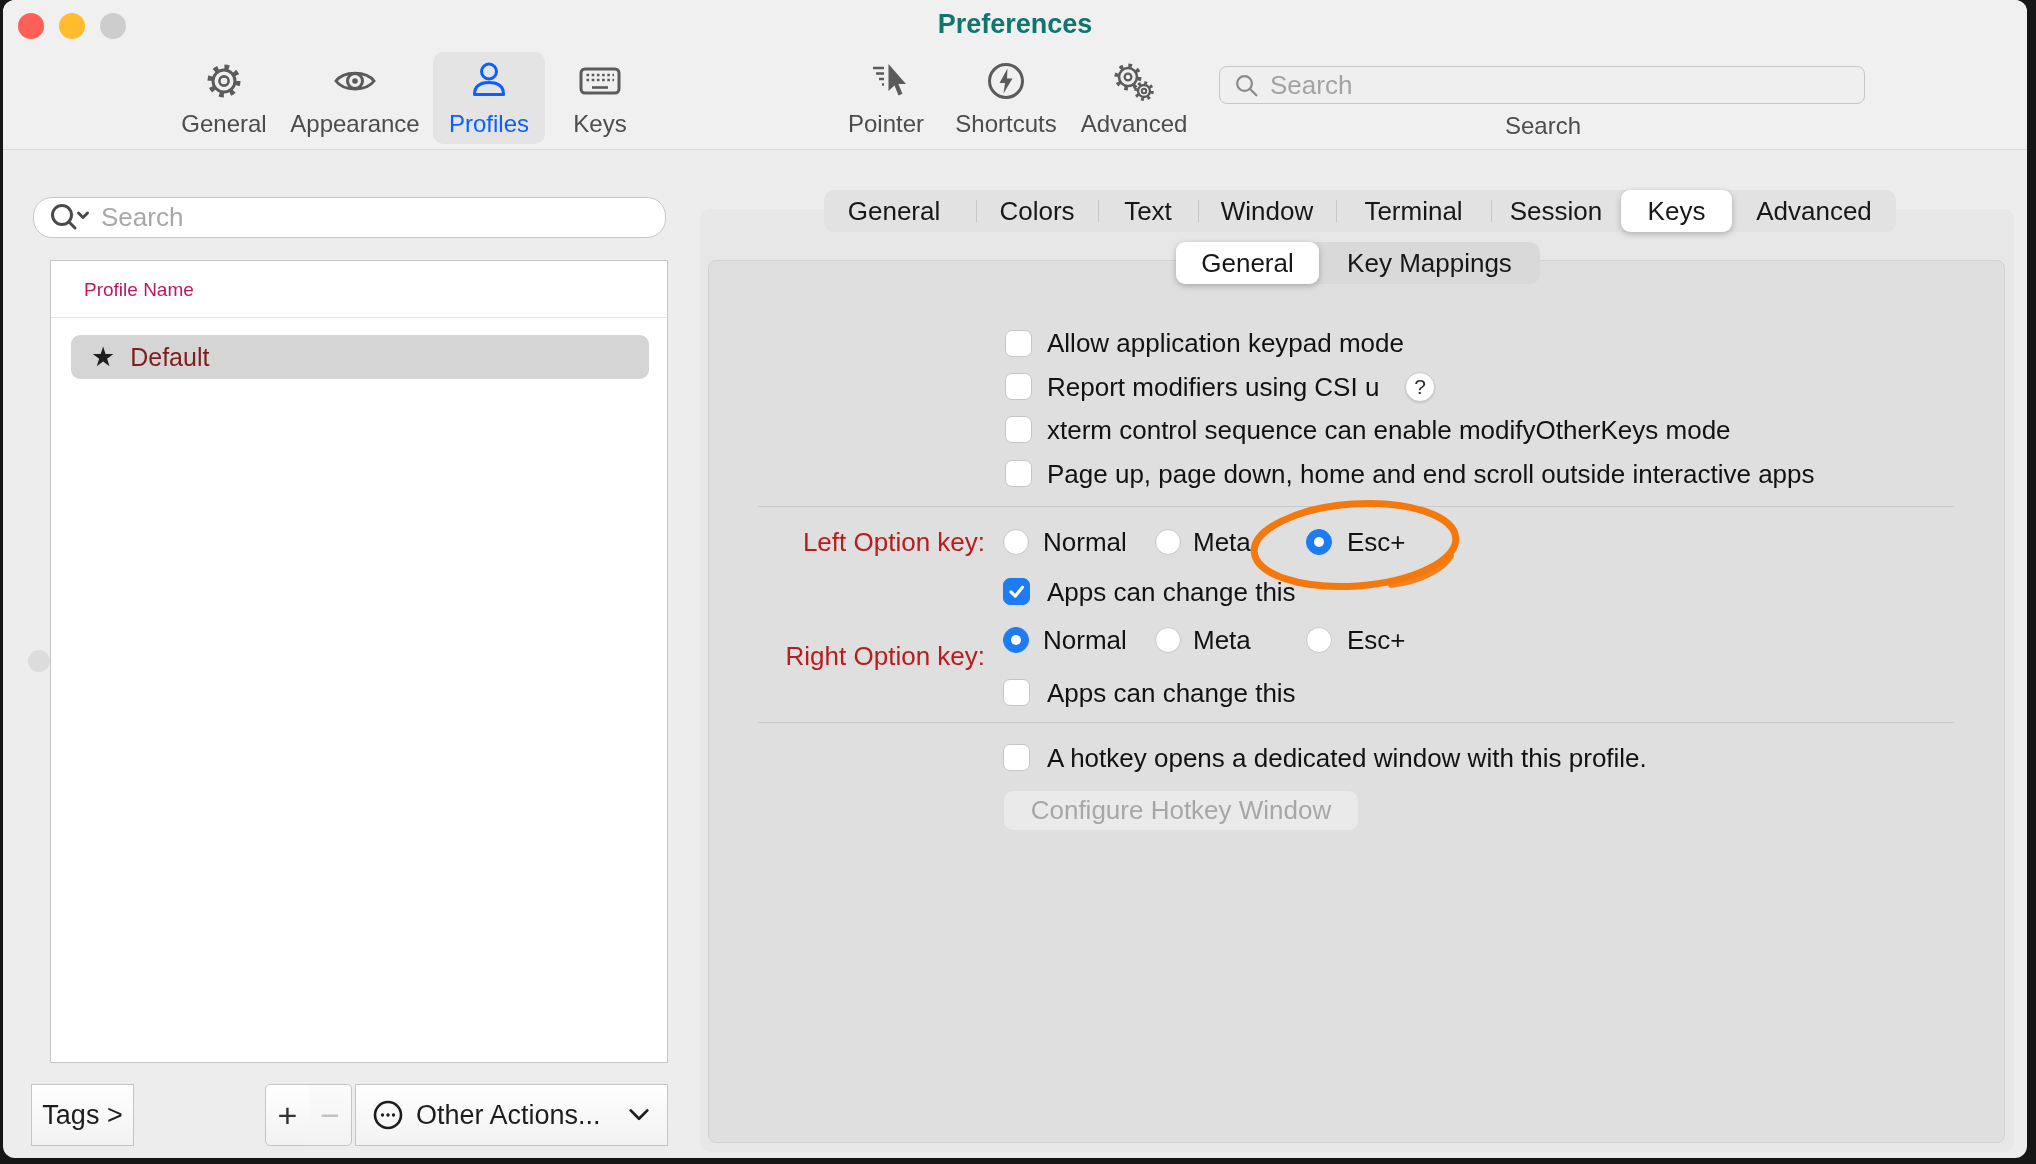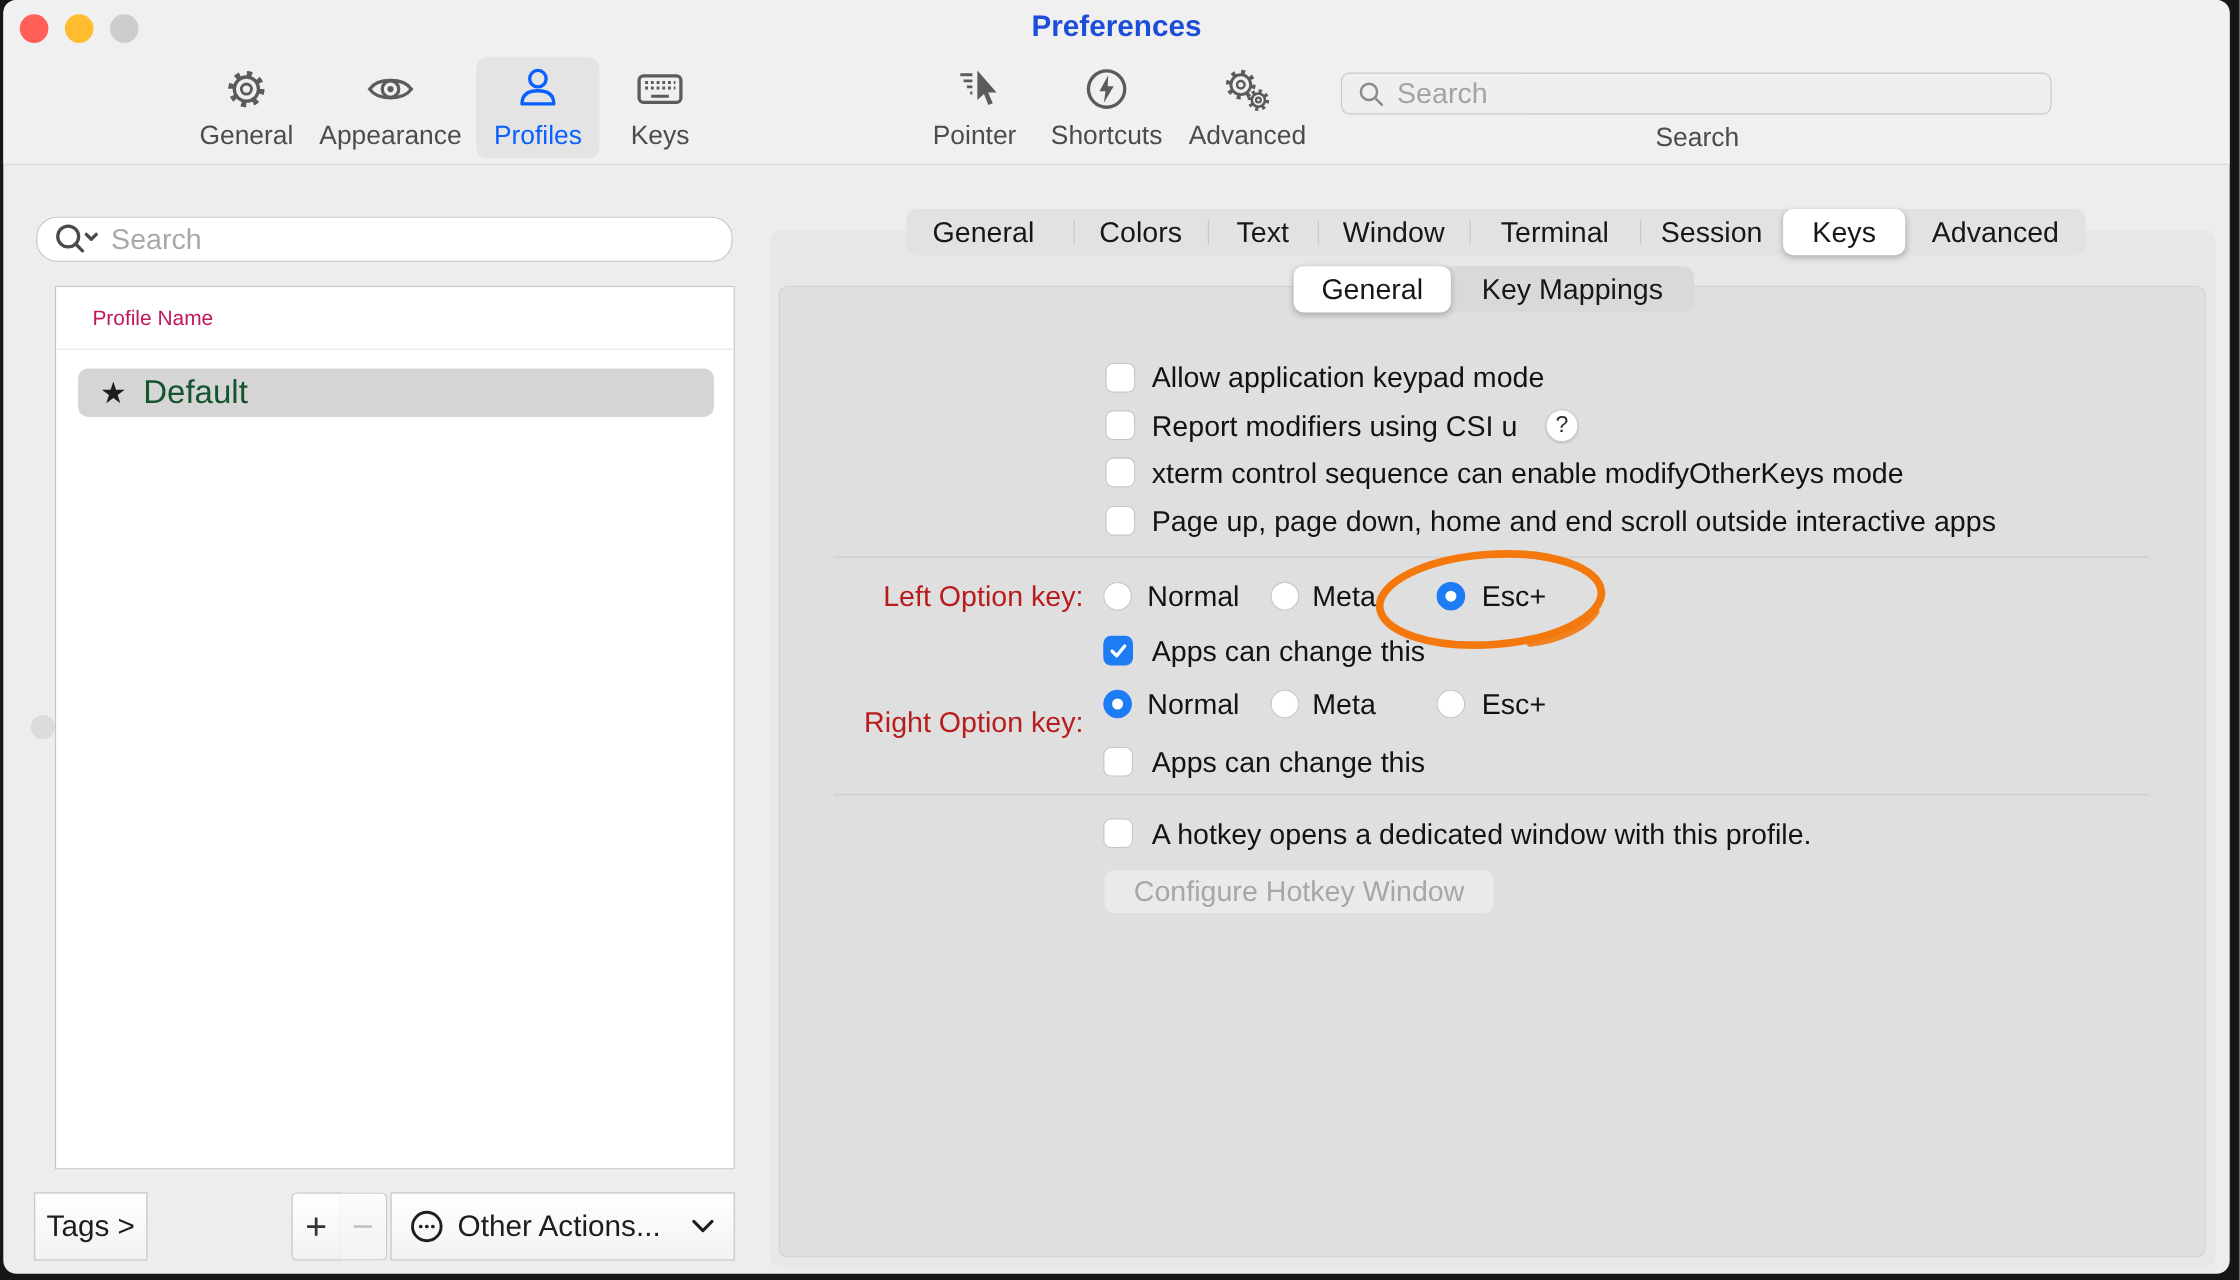--- a/index.html
+++ b/index.html
@@ -19,21 +19,21 @@
     position:absolute; left:0; top:0; right:0; height:150px;
     background:#F0F0F0; border-bottom:1px solid #D8D8D8;
   }
   .traffic { position:absolute; left:15px; top:13px; display:flex; gap:15px; }
   .light { width:26px; height:26px; border-radius:50%; }
   .light.red    { background:#FF5F57; }
   .light.yellow { background:#FEBC2E; }
   .light.gray   { background:#CDCDCD; }
   .win-title {
     position:absolute; left:0; right:0; top:9px; text-align:center;
-    font-size:27px; font-weight:bold; color:#1d4ed8;
+    font-size:27px; font-weight:bold; color:#0f766e;
   }
   .titem {
     position:absolute; top:52px; display:flex; flex-direction:column;
     align-items:center; justify-content:flex-start; gap:6px; cursor:default;
   }
   .titem .ticon { height:52px; display:flex; align-items:flex-end; justify-content:center; }
   .titem .tlabel { font-size:24px; color:#4C4C4C; white-space:nowrap; }
   .titem.selected { background:#E4E4E4; border-radius:10px; top:52px; padding-bottom:6px; }
   .titem.selected .tlabel { color:#0A60FF; }
   .tsearch {
@@ -66,21 +66,21 @@
     background:#FFFFFF; border:1px solid #C6C6C6;
   }
   .plist-header { position:absolute; left:33px; top:18px; font-size:19px; color:#be185d; }
   .plist-hr { position:absolute; left:0; top:56px; width:100%; height:1px; background:#E4E4E4; }
   .prow {
     position:absolute; left:20px; top:74px; width:578px; height:44px;
     background:#D5D5D5; border-radius:9px;
     display:flex; align-items:center; padding-left:20px; gap:15px;
   }
   .prow .star { font-size:27px; color:#1D1D1D; line-height:1; }
-  .prow .pname { font-size:30px; color:#14532d; }
+  .prow .pname { font-size:25px; color:#7f1d1d; }
   .splitdot {
     position:absolute; left:25px; top:650px; width:22px; height:22px;
     border-radius:50%; background:#DCDCDC;
   }
   .pushbtn {
     position:absolute; top:1084px; height:62px;
     background:linear-gradient(#FFFFFF,#F2F2F2); border:1px solid #C4C4C4;
     display:flex; align-items:center; justify-content:center;
     font-size:27px; color:#1D1D1D; border-radius:0;
   }

